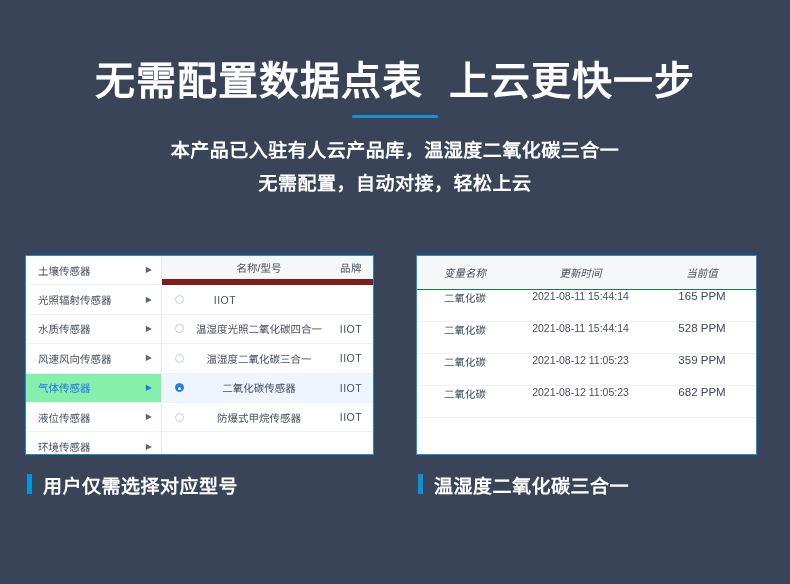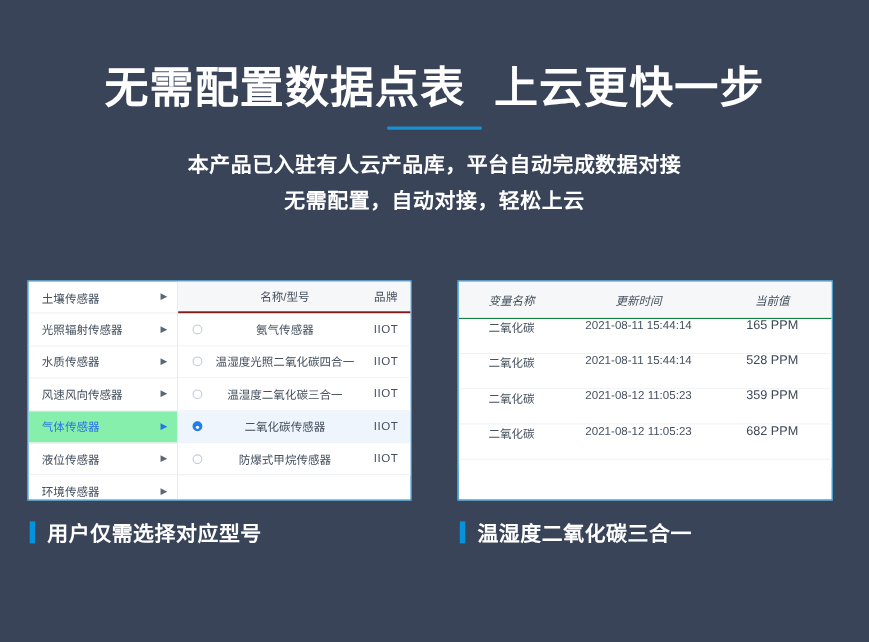--- a/index.html
+++ b/index.html
@@ -122,21 +122,21 @@
     background: #ffffff;
   }
 
   .prod-head {
     height: 29.4px;
     background: #f6f7f9;
     display: flex;
     align-items: center;
     font-size: 10.5px;
     color: #45505e;
-    border-bottom: 2px solid #7f1d1d;
+    border-bottom: 6px solid #7f1d1d;
   }
 
   .prod-row {
     height: 29.4px;
     display: flex;
     align-items: center;
     font-size: 10.5px;
     color: #45505e;
     border-bottom: 1px solid #eef0f4;
     background: #ffffff;
@@ -257,21 +257,21 @@
   }
 </style>
 </head>
 <body>
 
 <div class="hero">
   <div class="hero-title">
     <span>无需配置数据点表</span><span class="title-gap"></span><span>上云更快一步</span>
   </div>
   <div class="hero-rule"></div>
-  <div class="hero-sub">本产品已入驻有人云产品库，平台自动完成数据对接</div>
+  <div class="hero-sub">本产品已入驻有人云产品库，温湿度二氧化碳三合一</div>
   <div class="hero-sub" style="margin-top:0;">无需配置，自动对接，轻松上云</div>
 </div>
 
 <div class="panels">
 
   <div class="panel panel-left">
 
     <div class="cat-list">
       <div class="cat-item">
         <span class="cat-label">土壤传感器</span>
@@ -307,21 +307,20 @@
       <div class="prod-head">
         <span class="col-radio"></span>
         <span class="col-name">名称/型号</span>
         <span class="col-brand">品牌</span>
       </div>
 
       <div class="prod-row">
         <span class="col-radio">
             <span class="radio"></span>
           </span>
-        <span class="col-name">氨气传感器</span>
         <span class="col-brand">IIOT</span>
       </div>
       <div class="prod-row">
         <span class="col-radio">
             <span class="radio"></span>
           </span>
         <span class="col-name">温湿度光照二氧化碳四合一</span>
         <span class="col-brand">IIOT</span>
       </div>
       <div class="prod-row">

